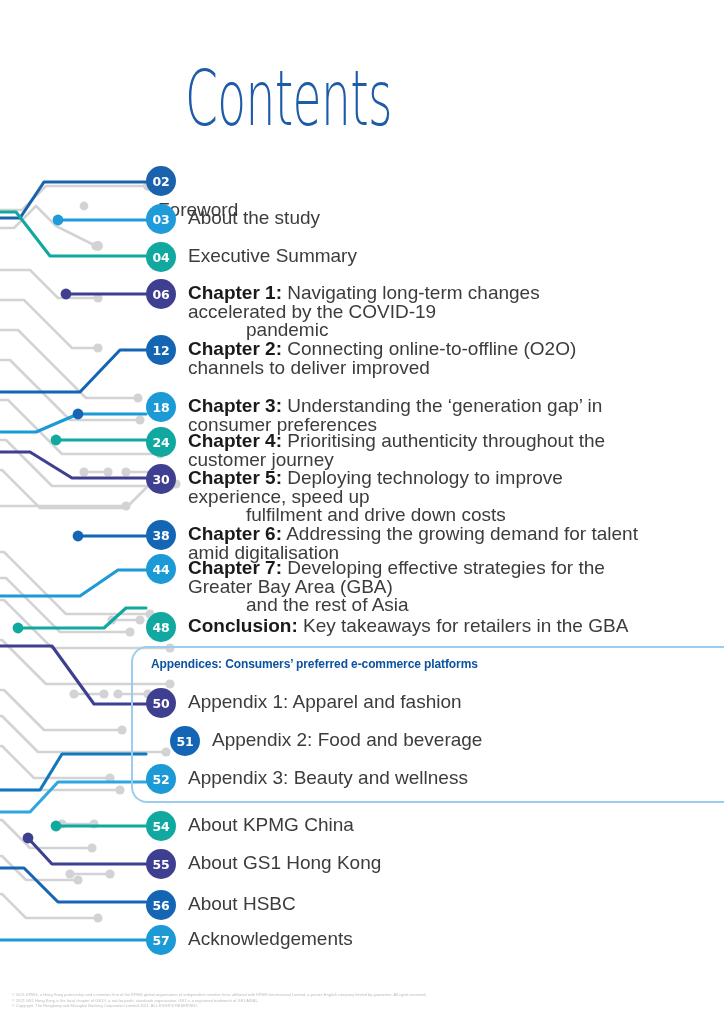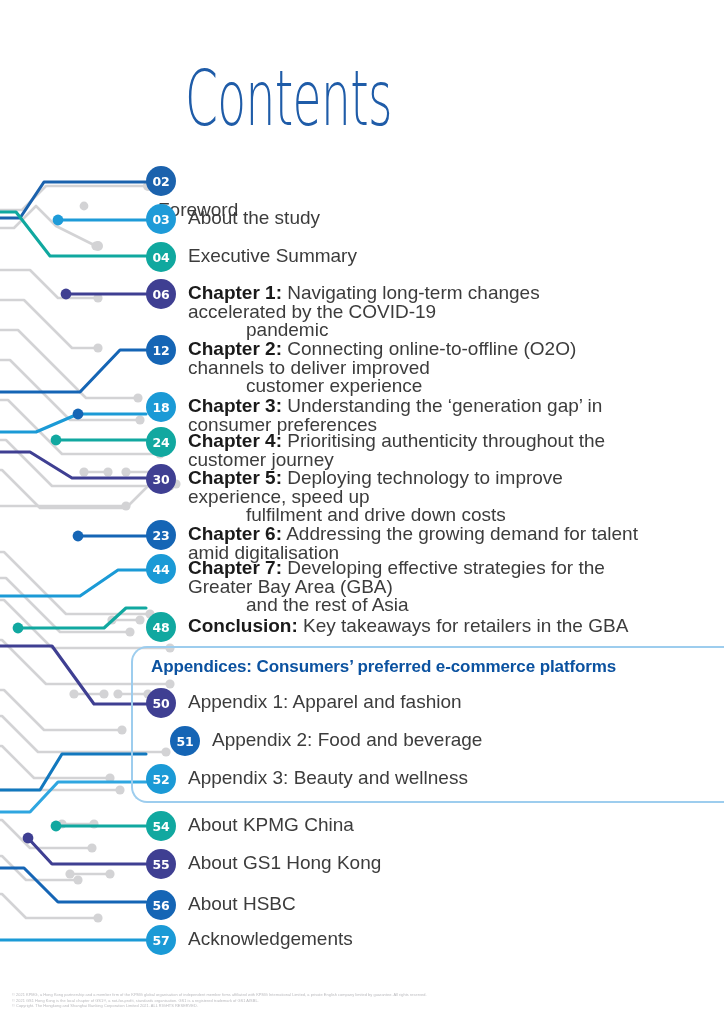--- a/index.html
+++ b/index.html
@@ -82,21 +82,21 @@
     left:131px; top:646px;
     width:600px; height:157px;
     border:2px solid #9dcdee;
     border-right:none;
     border-top-left-radius:16px;
     border-bottom-left-radius:16px;
   }
   #appendix-title {
     position:absolute;
     left:151px; top:657px;
-    font-size:17px;
+    font-size:12px;
     font-weight:700;
     color:#0b52a0;
     letter-spacing:-0.1px;
   }
 
   
   #footer {
     position:absolute;
     left:12px; top:992px;
     width:706px;
@@ -237,36 +237,36 @@
       <div class="row" style="top: 242px;">
         <div class="badge" style="background: rgb(16, 168, 159);">04</div>
         <div class="rowtext"><span>Executive Summary</span></div>
       </div>
       <div class="row" style="top: 279px;">
         <div class="badge" style="background: rgb(63, 63, 146);">06</div>
         <div class="rowtext"><b>Chapter 1:</b><span> Navigating long-term changes accelerated by the COVID-19</span><span class="cont">pandemic</span></div>
       </div>
       <div class="row" style="top: 335px;">
         <div class="badge" style="background: rgb(21, 101, 181);">12</div>
-        <div class="rowtext"><b>Chapter 2:</b><span> Connecting online-to-offline (O2O) channels to deliver improved</span><span class="cont">customer experience</span></div>
+        <div class="rowtext"><b>Chapter 2:</b><span> Connecting online-to-offline (O2O) channels to deliver improved</span></div>
       </div>
       <div class="row" style="top: 392px;">
         <div class="badge" style="background: rgb(27, 154, 214);">18</div>
         <div class="rowtext"><b>Chapter 3:</b><span> Understanding the ‘generation gap’ in consumer preferences</span></div>
       </div>
       <div class="row" style="top: 427px;">
         <div class="badge" style="background: rgb(17, 168, 160);">24</div>
         <div class="rowtext"><b>Chapter 4:</b><span> Prioritising authenticity throughout the customer journey</span></div>
       </div>
       <div class="row" style="top: 464px;">
         <div class="badge" style="background: rgb(63, 63, 146);">30</div>
         <div class="rowtext"><b>Chapter 5:</b><span> Deploying technology to improve experience, speed up</span><span class="cont">fulfilment and drive down costs</span></div>
       </div>
       <div class="row" style="top: 520px;">
-        <div class="badge" style="background: rgb(21, 101, 181);">23</div>
+        <div class="badge" style="background: rgb(21, 101, 181);">38</div>
         <div class="rowtext"><b>Chapter 6:</b><span> Addressing the growing demand for talent amid digitalisation</span></div>
       </div>
       <div class="row" style="top: 554px;">
         <div class="badge" style="background: rgb(27, 154, 214);">44</div>
         <div class="rowtext"><b>Chapter 7:</b><span> Developing effective strategies for the Greater Bay Area (GBA)</span><span class="cont">and the rest of Asia</span></div>
       </div>
       <div class="row" style="top: 612px;">
         <div class="badge" style="background: rgb(17, 168, 160);">48</div>
         <div class="rowtext"><b>Conclusion:</b><span> Key takeaways for retailers in the GBA</span></div>
       </div>

